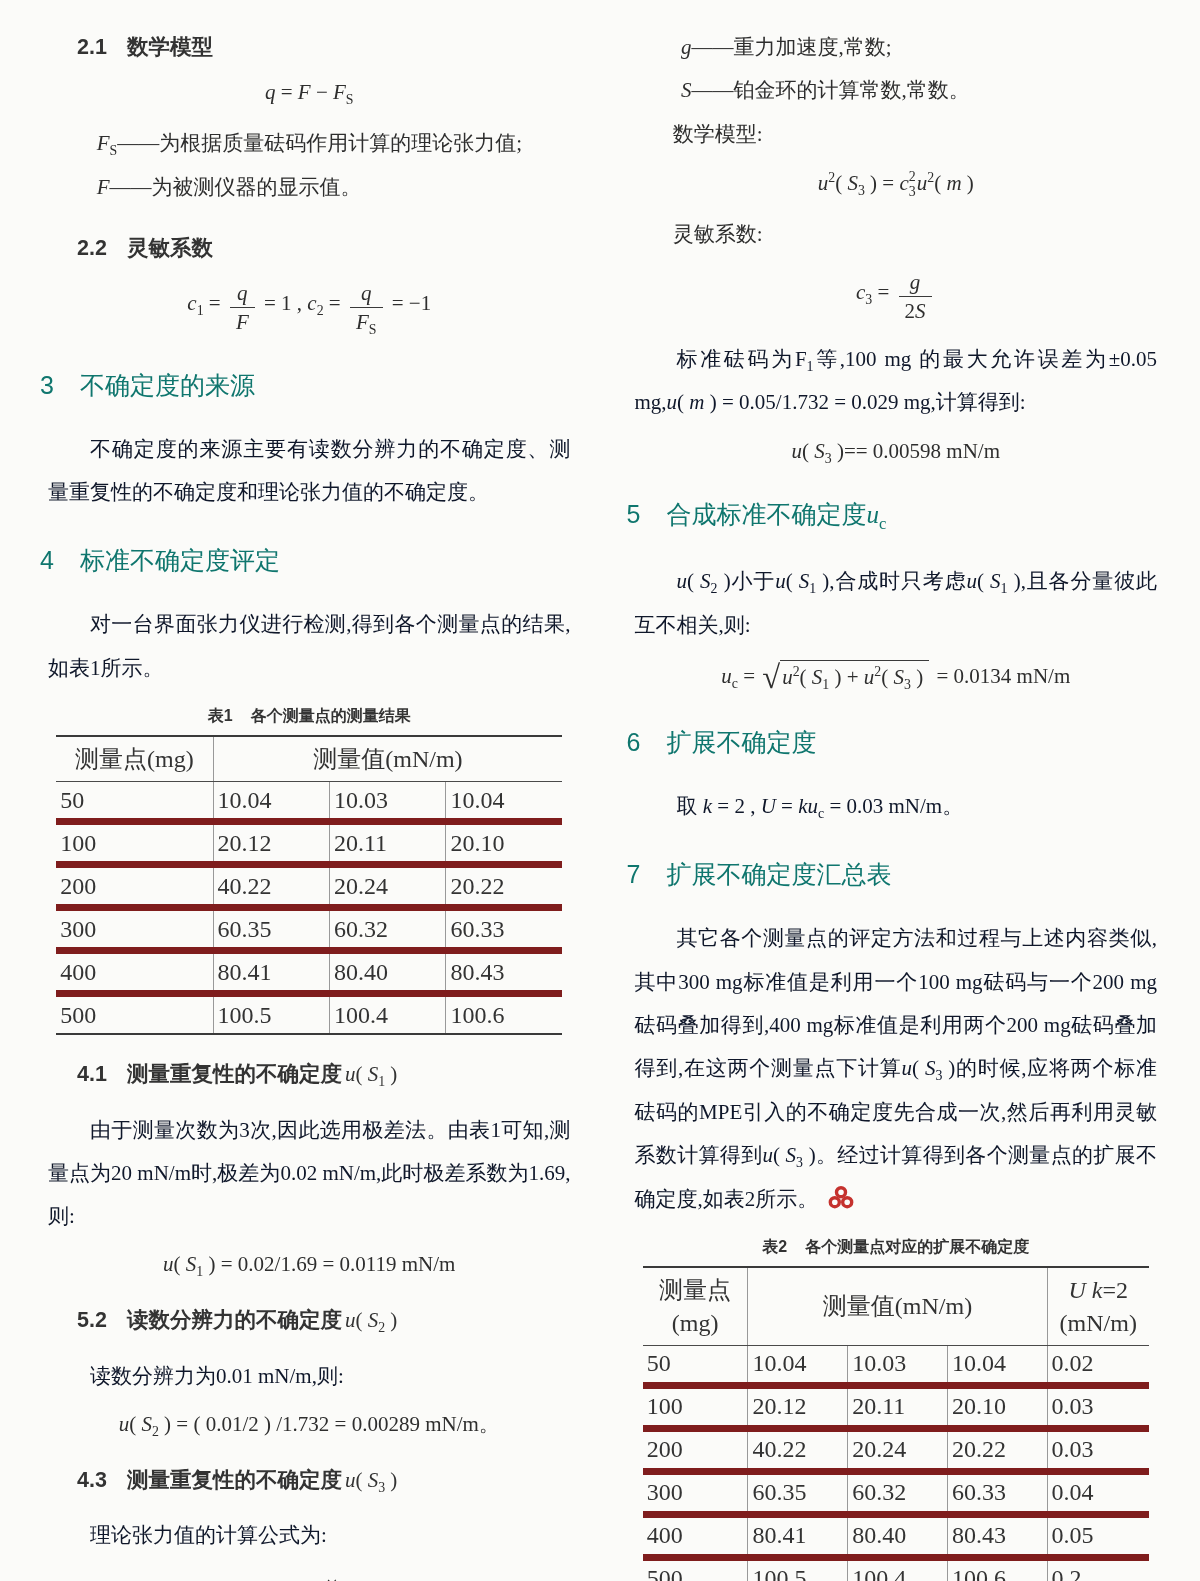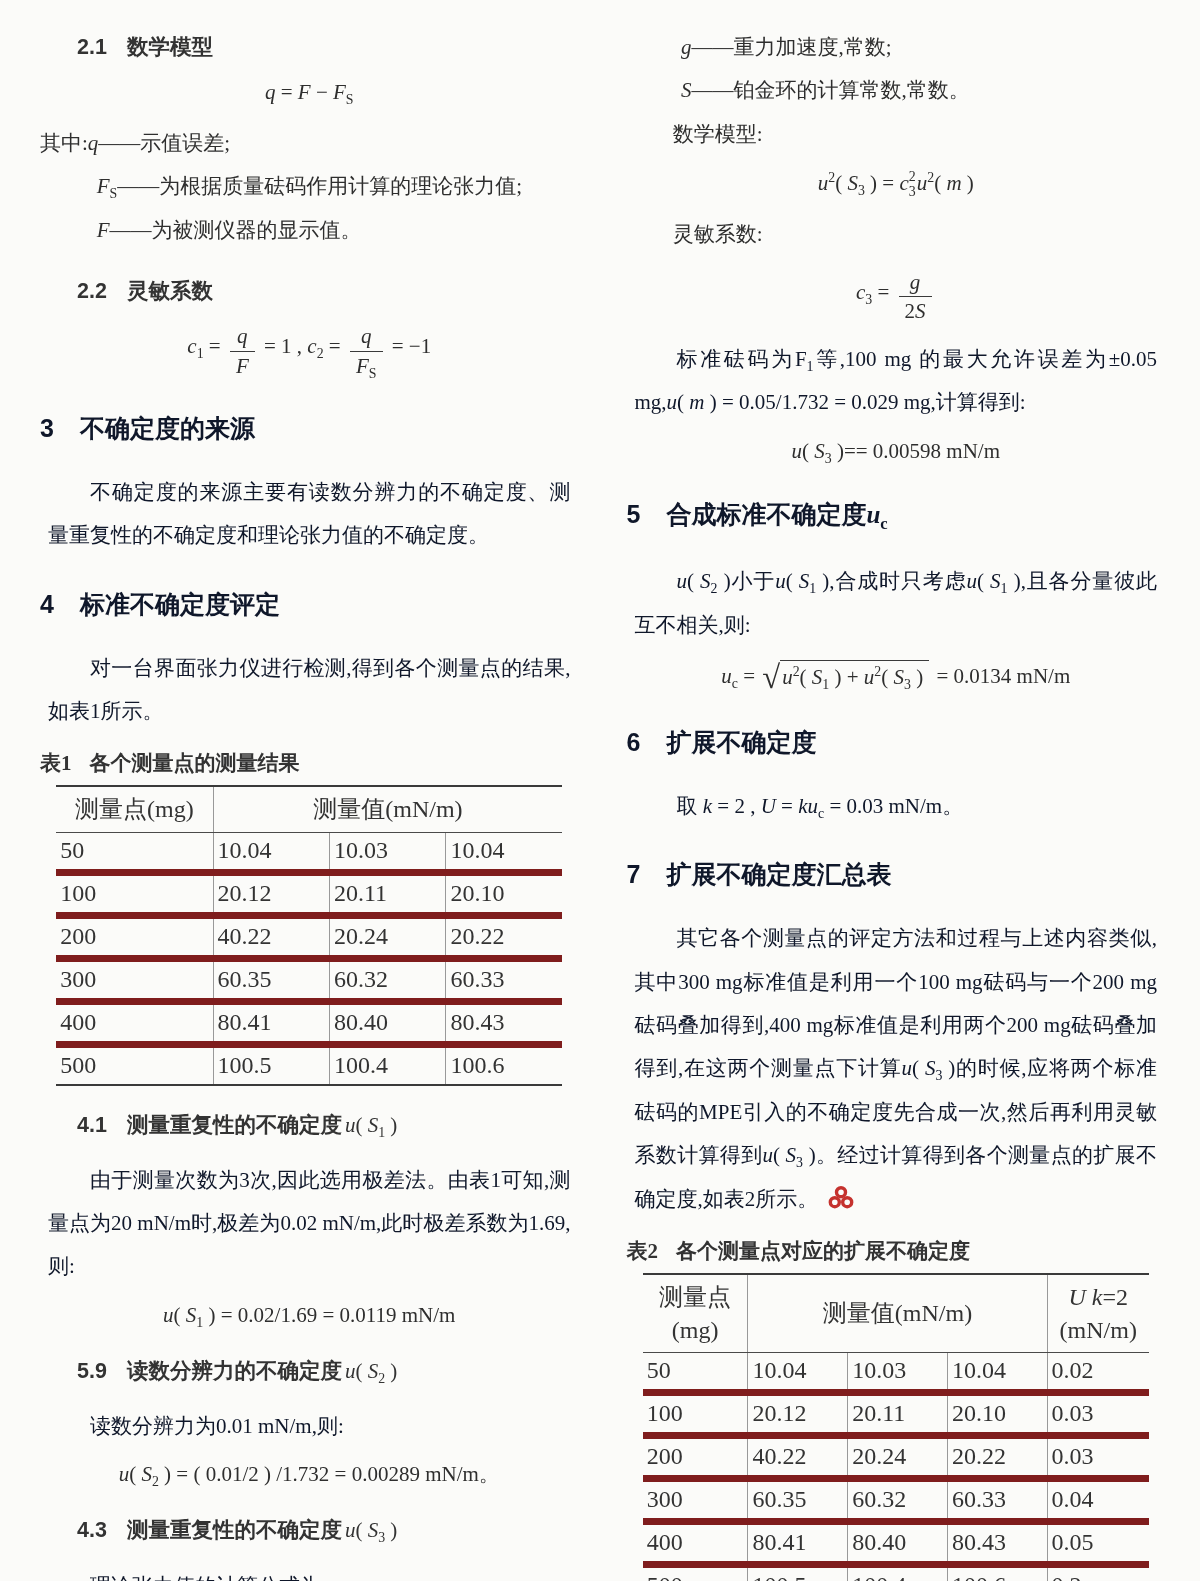--- a/index.html
+++ b/index.html
@@ -8,21 +8,21 @@
     background:#fbfbf9;color:#2e2e2e;
     font-family:"Liberation Serif","DejaVu Serif",serif;
     font-size:21px;
   }
   .page{display:flex;box-sizing:border-box;padding:26px 35px 0 40px;gap:48px;}
   .col{width:540px;box-sizing:border-box;}
 
   
   .h-main{
     font-family:"Liberation Sans","DejaVu Sans",sans-serif;
-    font-weight:bold;font-size:25px;color:#0f172a;
+    font-weight:normal;font-size:25px;color:#0f766e;
     margin:30px 0 26px;
   }
   .h-main .h-num{margin-right:26px;}
   .h-sub{
     font-family:"Liberation Sans","DejaVu Sans",sans-serif;
     font-weight:bold;font-size:21.5px;color:#333;
     margin:24px 0 18px;
   }
   .h-sub .h-num{margin-right:20px;margin-left:37px;}
   .h-sub .hm{font-weight:normal;font-size:21px;margin-left:3px;}
@@ -45,23 +45,23 @@
   .frac .num{display:block;padding:0 6px 1px;border-bottom:1.4px solid #3a3a3a;line-height:1.25;}
   .frac .den{display:block;padding:1px 6px 0;line-height:1.25;}
   .stack{display:inline-block;vertical-align:-0.45em;font-size:66%;text-align:left;margin-right:1px;}
   .stack span{display:block;line-height:1.08;}
   .sqrtwrap{display:inline-flex;align-items:flex-start;vertical-align:middle;margin:0 2px;}
   .sqrt-r{font-size:1.55em;line-height:1.1;font-style:normal;}
   .sqrt-b{border-top:1.5px solid #3a3a3a;padding:2px 6px 0 2px;}
 
   
   .tbl-caption{
-    font-family:Liberation Serif, serif;
-    font-weight:bold;font-size:21px;color:#333;
-    margin:16px 0 8px;
+    font-family:Liberation Sans, sans-serif;
+    font-weight:bold;font-size:16px;color:#333;
+    text-align:center;margin:16px 0 8px;
   }
   .tbl-caption .cap-label{margin-right:18px;}
   table.tbl{
     border-collapse:collapse;width:94%;margin:0 auto;
     font-size:24px;color:#333;
     border-top:2.5px solid #3a3a3a;border-bottom:2.5px solid #3a3a3a;
   }
   .tbl th{
     font-weight:normal;text-align:center;padding:6px 4px;
     border-bottom:1.2px solid #4a4a4a;line-height:1.35;
@@ -79,21 +79,20 @@
 <div class="page">
 
   <div class="col">
 
     <h3 class="h-sub first">
       <span class="h-num">2.1</span><span class="h-txt">数学模型</span>
     </h3>
 
     <div class="formula"><span class="fm"><span class="mi">q</span><span> = </span><span class="mi">F</span><span> − </span><span class="mi">F</span><sub>S</sub></span></div>
 
-    <p class="def"><span class="fm"><span>其中:</span><span class="mi">q</span><span>——示值误差;</span></span></p>
     <p class="def d-hang"><span class="fm"><span class="mi">F</span><sub>S</sub><span>——为根据质量砝码作用计算的理论张力值;</span></span></p>
     <p class="def d-hang"><span class="fm"><span class="mi">F</span><span>——为被测仪器的显示值。</span></span></p>
 
     <h3 class="h-sub">
       <span class="h-num">2.2</span><span class="h-txt">灵敏系数</span>
     </h3>
 
     <div class="formula"><span class="fm"><span class="mi">c</span><sub>1</sub><span> = </span><span class="frac"><span class="num"><span class="mi">q</span></span><span class="den"><span class="mi">F</span></span></span><span> = 1 , </span><span class="mi">c</span><sub>2</sub><span> = </span><span class="frac"><span class="num"><span class="mi">q</span></span><span class="den"><span class="mi">F</span><sub>S</sub></span></span><span> = −1</span></span></div>
 
     <h2 class="h-main">
@@ -167,21 +166,21 @@
 
     <h3 class="h-sub">
       <span class="h-num">4.1</span><span class="h-txt">测量重复性的不确定度</span><span class="fm hm"><span class="mi">u</span><span>( </span><span class="mi">S</span><sub>1</sub><span> )</span></span>
     </h3>
 
     <p class="para indent">由于测量次数为3次,因此选用极差法。由表1可知,测量点为20 mN/m时,极差为0.02 mN/m,此时极差系数为1.69,则:</p>
 
     <div class="formula"><span class="fm"><span class="mi">u</span><span>( </span><span class="mi">S</span><sub>1</sub><span> ) = 0.02/1.69 = 0.0119 mN/m</span></span></div>
 
     <h3 class="h-sub">
-      <span class="h-num">5.9</span><span class="h-txt">读数分辨力的不确定度</span><span class="fm hm"><span class="mi">u</span><span>( </span><span class="mi">S</span><sub>2</sub><span> )</span></span>
+      <span class="h-num">5.2</span><span class="h-txt">读数分辨力的不确定度</span><span class="fm hm"><span class="mi">u</span><span>( </span><span class="mi">S</span><sub>2</sub><span> )</span></span>
     </h3>
 
     <p class="para indent">读数分辨力为0.01 mN/m,则:</p>
 
     <div class="formula"><span class="fm"><span class="mi">u</span><span>( </span><span class="mi">S</span><sub>2</sub><span> ) = ( 0.01/2 ) /1.732 = 0.00289 mN/m。</span></span></div>
 
     <h3 class="h-sub">
       <span class="h-num">4.3</span><span class="h-txt">测量重复性的不确定度</span><span class="fm hm"><span class="mi">u</span><span>( </span><span class="mi">S</span><sub>3</sub><span> )</span></span>
     </h3>
 

